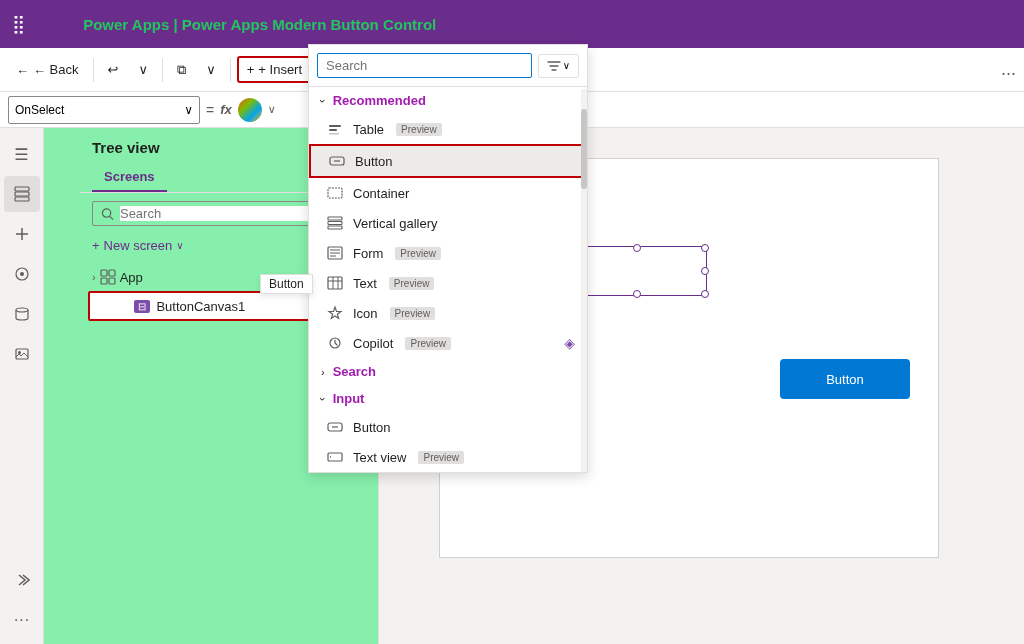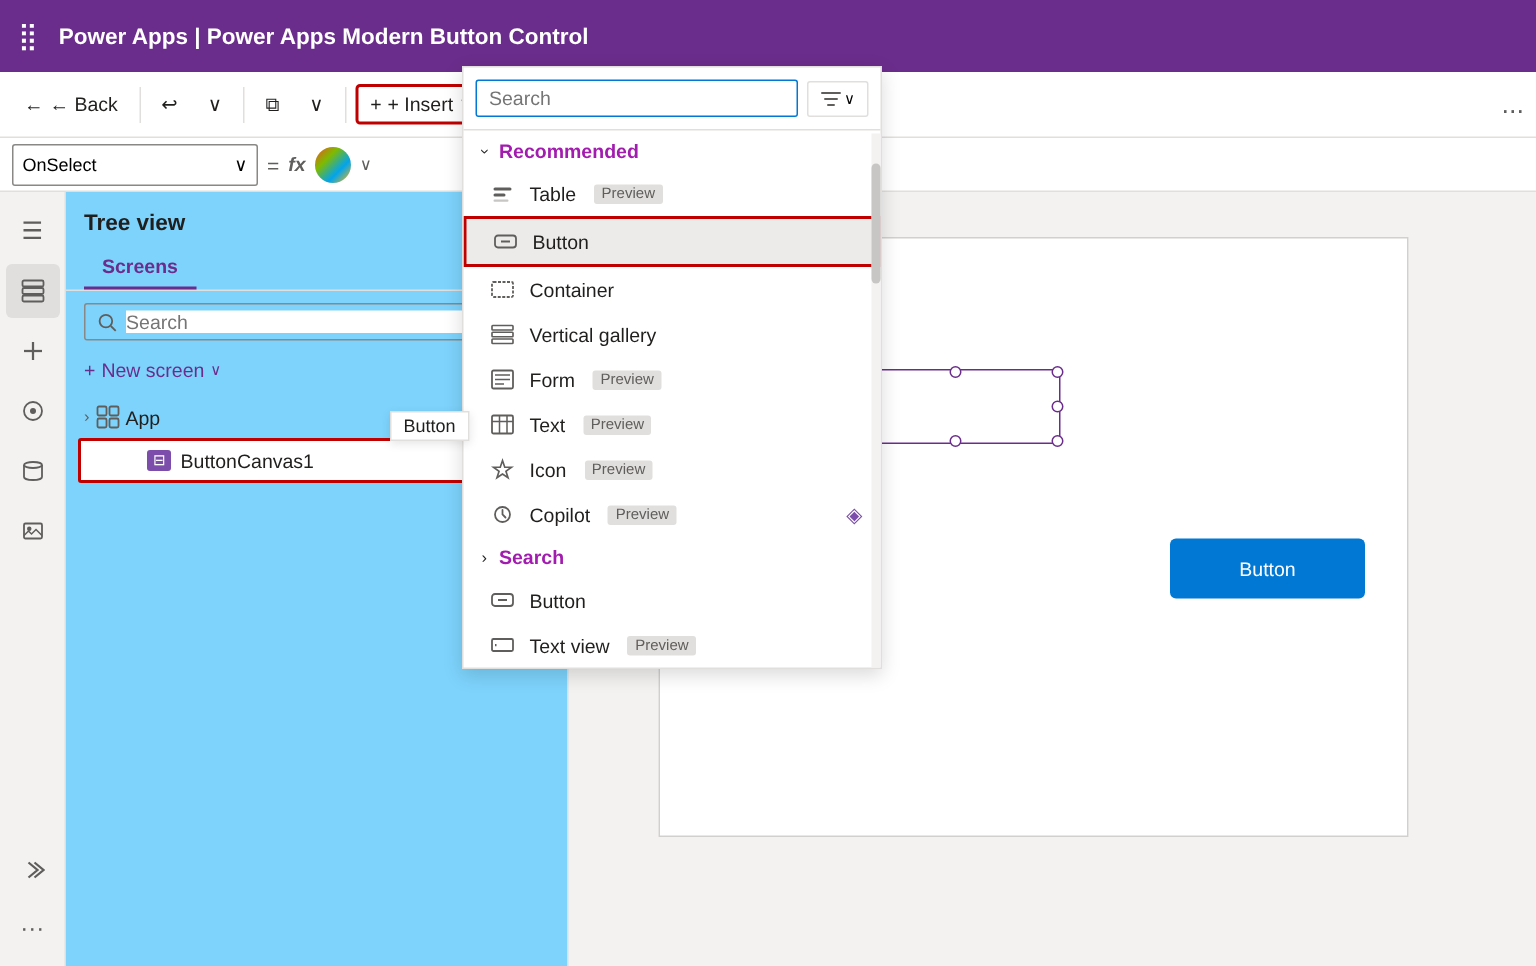--- a/index.html
+++ b/index.html
@@ -8,21 +8,21 @@
     
     .top-bar {
       height: 48px;
       background: #6b2d8b;
       display: flex;
       align-items: center;
       padding: 0 12px;
       gap: 10px;
     }
     .top-bar-dots { color: white; font-size: 18px; margin-right: 4px; }
-    .top-bar-title { color: #ffffff; font-size: 15px; font-weight: 600; }
+    .top-bar-title { color: #22c55e; font-size: 15px; font-weight: 600; margin-left: 44px; }
 
     
     .toolbar {
       height: 44px;
       background: white;
       border-bottom: 1px solid #e1dfdd;
       display: flex;
       align-items: center;
       padding: 0 8px;
       gap: 4px;
@@ -52,21 +52,21 @@
     .formula-bar {
       height: 36px;
       background: white;
       border-bottom: 1px solid #e1dfdd;
       display: flex;
       align-items: center;
       padding: 0 8px;
       gap: 6px;
     }
     .formula-selector {
-      width: 164px;
+      width: 192px;
       height: 28px;
       border: 1px solid #8a8886;
       border-radius: 2px;
       font-size: 12px;
       padding: 0 6px;
       display: flex;
       align-items: center;
       justify-content: space-between;
     }
     .formula-eq { font-size: 14px; color: #605e5c; }
@@ -102,24 +102,25 @@
       border: none;
       font-size: 16px;
       color: #605e5c;
     }
     .left-icon-btn.active { background: #e1dfdd; }
     .left-icon-spacer { flex: 1; }
 
     
     .tree-panel {
       width: 335px;
-      background: #7dd3fc;
+      background: #86efac;
       border-right: 1px solid #e1dfdd;
       display: flex;
       flex-direction: column;
+      padding-left: 36px;
     }
     .tree-header {
       display: flex;
       align-items: center;
       justify-content: space-between;
       padding: 10px 12px 6px;
     }
     .tree-title { font-size: 15px; font-weight: 600; color: #201f1e; }
     .tree-close { font-size: 16px; cursor: pointer; color: #605e5c; border: none; background: none; }
     .tree-tabs {
@@ -626,20 +627,24 @@
       <span>Copilot</span>
       <span class="preview-badge">Preview</span>
       <span class="gem-icon">◈</span>
     </div>
 
     <div class="dropdown-section">
       <span class="chevron">›</span>
       <span class="section-label">Search</span>
     </div>
 
+    <div class="dropdown-section">
+      <span class="chevron" style="transform:rotate(90deg);display:inline-block;">›</span>
+      <span class="section-label">Input</span>
+    </div>
 
     <div class="dropdown-item">
       <span class="item-icon">
         <svg width="16" height="16" viewBox="0 0 16 16">
             <rect x="1" y="4" width="14" height="8" rx="2" stroke="#605e5c" stroke-width="1.2" fill="none"></rect>
             <line x1="5" y1="8" x2="11" y2="8" stroke="#605e5c" stroke-width="1.2"></line>
           </svg>
       </span>
       <span>Button</span>
     </div>

